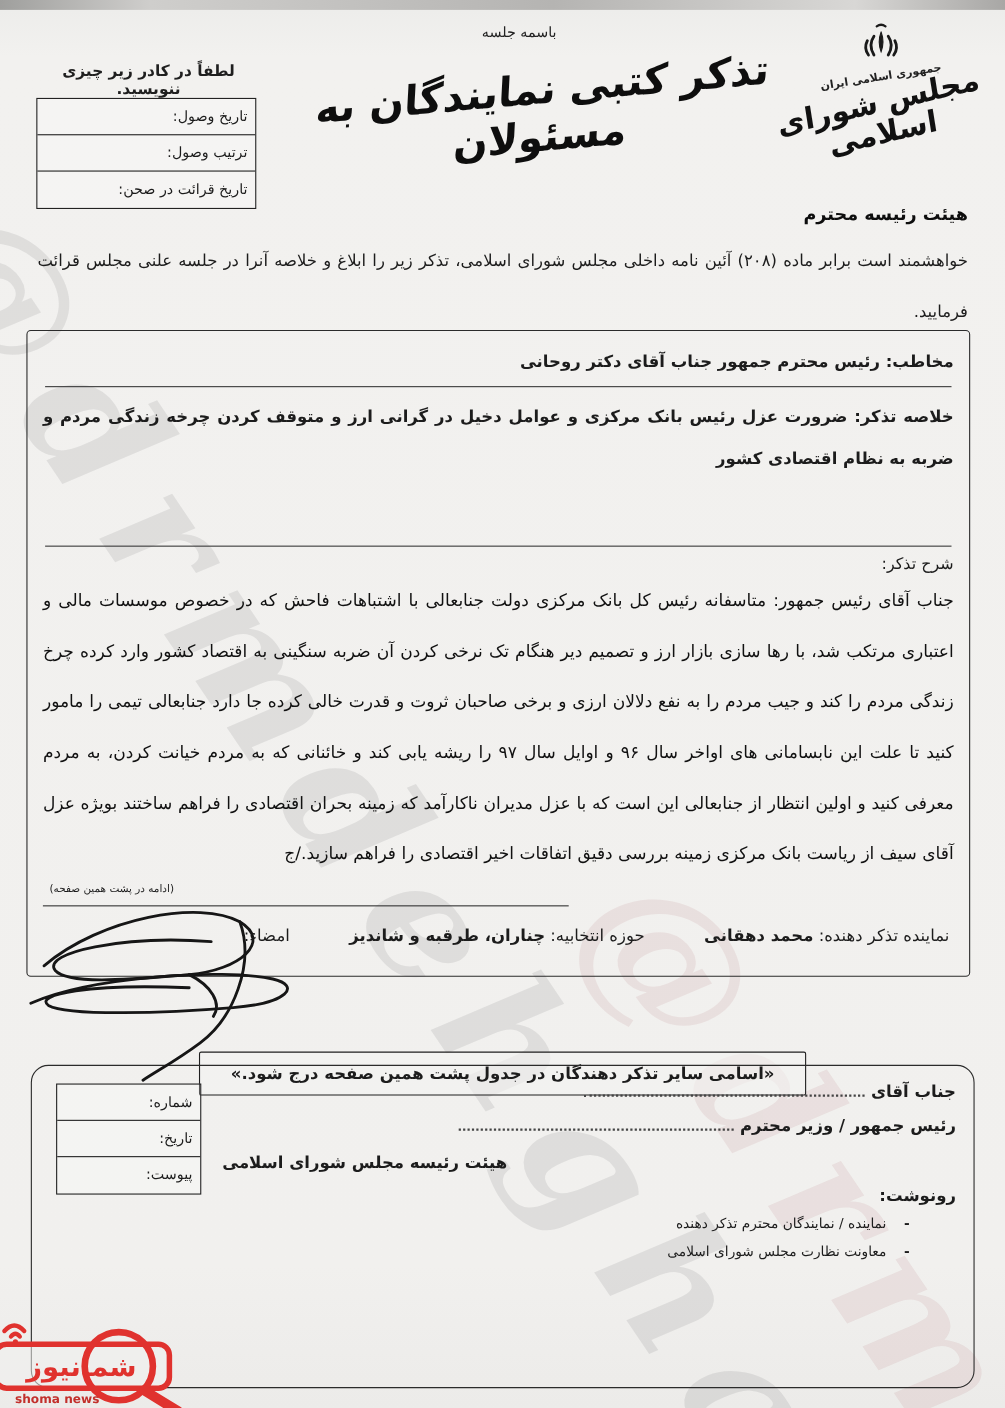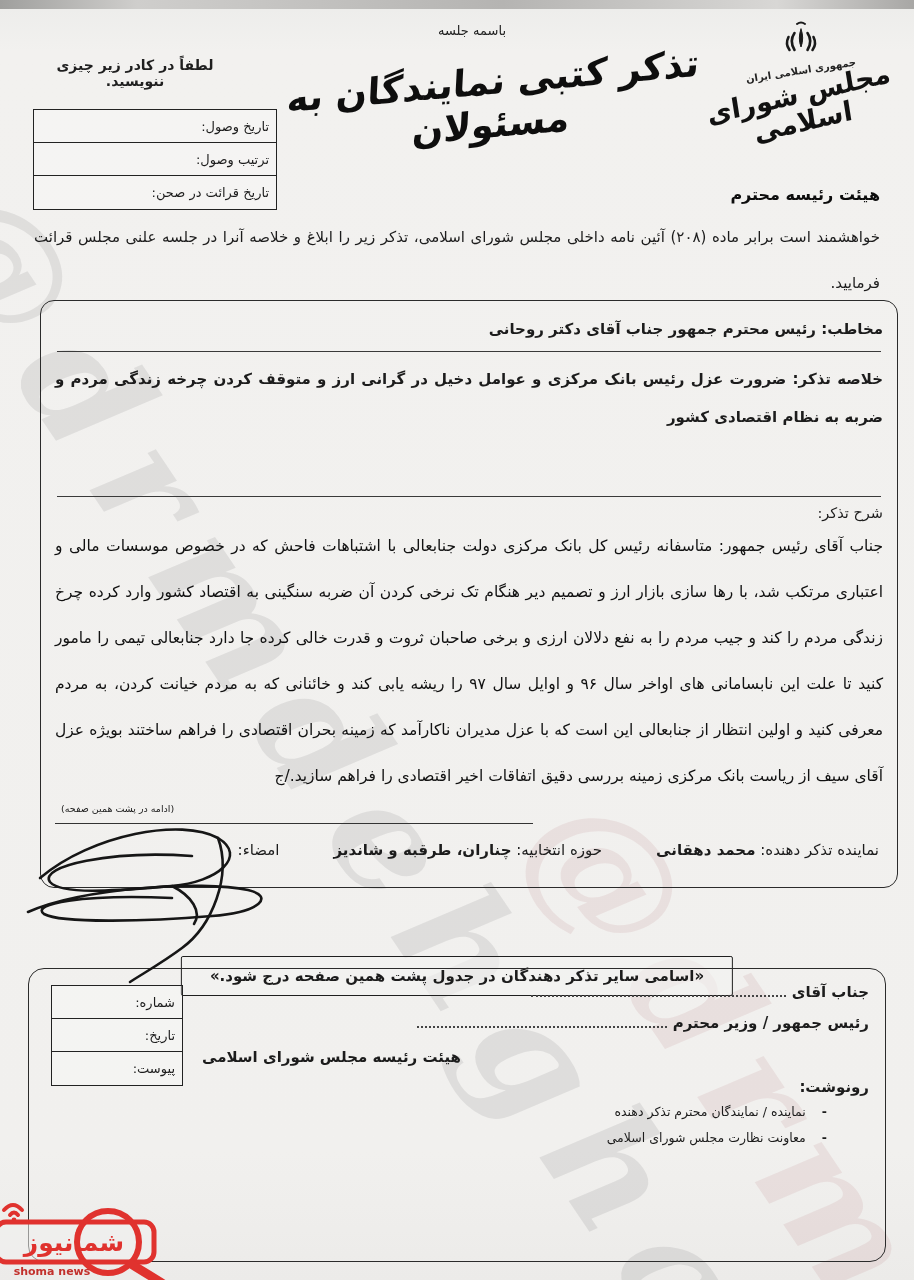--- a/index.html
+++ b/index.html
@@ -22,34 +22,34 @@
   .emblem svg{ display:block; margin:0 auto; }
   .emblem-country{ font-size:10px; font-weight:700; transform:rotate(-9deg); display:block; margin-top:2px; color:#222;}
   .emblem-assembly{ display:block; font-size:27px; font-weight:700; line-height:1.05;
     transform:rotate(-13deg) skewX(-4deg); margin-top:4px; color:#111; letter-spacing:-1px;}
   .bismillah{ position:absolute; top:14px; left:438px; font-size:13px; direction:rtl; color:#222;}
   .main-title{ position:absolute; top:52px; left:282px; width:420px; text-align:center;
     font-size:37px; font-weight:700; direction:rtl; color:#0e0e0e;
     transform:rotate(-5deg) skewX(-8deg); line-height:1.15; }
   .no-write{ position:absolute; top:48px; left:26px; width:218px; text-align:center;
     font-size:14px; font-weight:600; direction:rtl; color:#1f1f1f;}
-  .receipt-table{ position:absolute; top:100px; left:33px; width:244px;
+  .receipt-table{ position:absolute; top:80px; left:33px; width:200px;
     border:1.4px solid #222; direction:rtl; background:rgba(255,255,255,0.25);text-align:right;}
   .receipt-table .row{ height:33px; line-height:33px; font-size:13px; padding-right:7px;
     border-bottom:1.2px solid #222; }
   .receipt-table .row:last-child{ border-bottom:none; }
 
   
   .salutation{ position:absolute; top:185px; right:34px; left:34px; direction:rtl; }
   .salutation h2{ font-size:16px; font-weight:700; color:#0d0d0d; }
   .salutation p{ margin-top:10px; font-size:15px; line-height:46px; text-align:justify; text-align-last:right; }
 
   
-  .notice-box{ position:absolute; top:300px; left:40px; width:858px; height:588px;
-    border:1.6px solid #2b2b2b; border-radius:14px; direction:rtl; padding:14px 14px 0; }
+  .notice-box{ position:absolute; top:300px; left:24px; width:858px; height:588px;
+    border:1.6px solid #2b2b2b; border-radius:4px; direction:rtl; padding:14px 14px 0; }
   .addressee{ font-size:15px; font-weight:700; line-height:28px; }
   .notice-box hr{ border:none; border-top:1.3px solid #3a3a3a; margin:8px 2px; }
   .summary{ font-size:15px; font-weight:700; line-height:38px; text-align:justify; text-align-last:right; min-height:128px; }
   .sharh-label{ font-size:14.5px; margin:4px 0 2px; }
   .sharh-body{ font-size:15.5px; line-height:46px; text-align:justify; text-align-last:right; color:#111; }
   .continue-row{ position:relative; height:34px; margin-top:6px; }
   .continue-note{ position:absolute; left:6px; top:-2px; width:120px; text-align:left; font-size:9.5px; direction:rtl;}
   .continue-line{ position:absolute; left:0; top:18px; width:478px; border-top:1.2px solid #333; }
   .sig-row{ display:flex; gap:54px; font-size:15px; padding:2px 4px 14px; align-items:baseline; }
   .sig-row b{ font-weight:700; }

